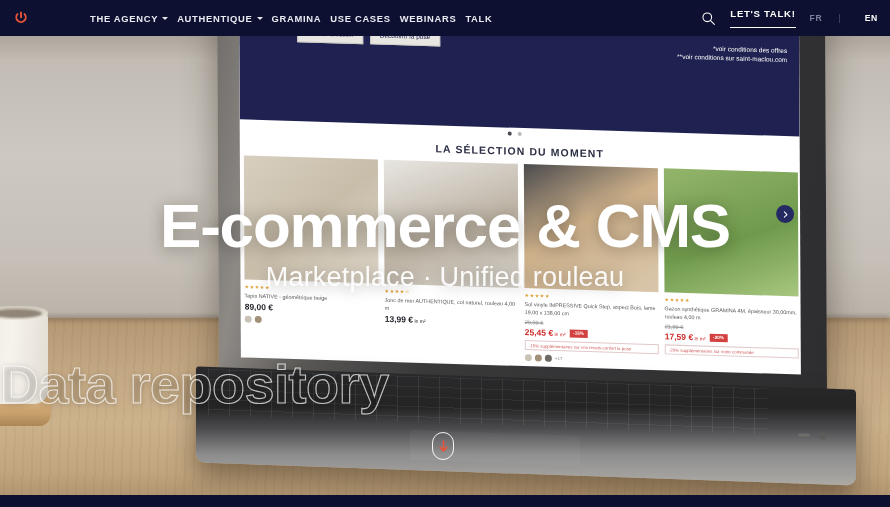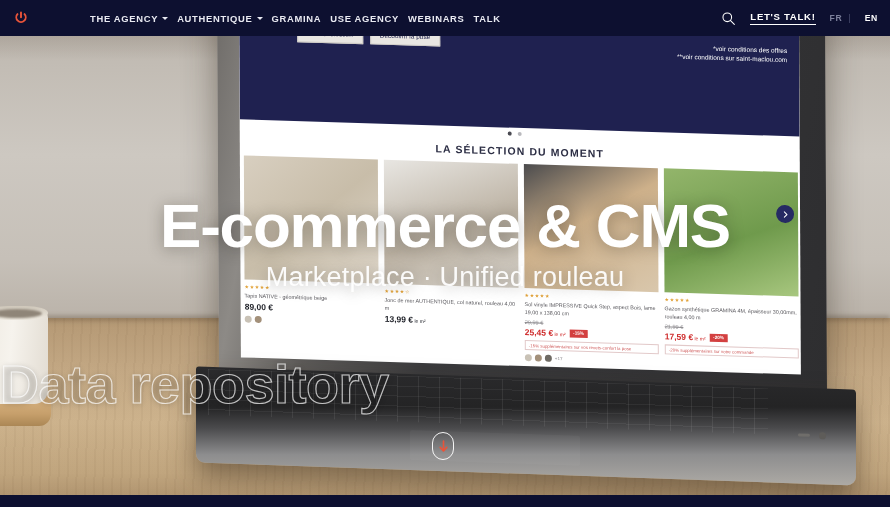--- a/index.html
+++ b/index.html
@@ -252,23 +252,23 @@
   }
   .nav-link {
     color:#e9eaf2; font-size:9.4px; font-weight:600; letter-spacing:.7px;
     display:flex; align-items:center; gap:4px; cursor:pointer; white-space:nowrap;
   }
   .caret { width:0;height:0;border-left:3.2px solid transparent;border-right:3.2px solid transparent;border-top:3.6px solid #e9eaf2; display:inline-block; }
   .nav-right { margin-left:auto; display:flex; align-items:center; gap:14px; }
   .search-icon { width:15px; height:15px; cursor:pointer; }
   .cta {
     color:#ffffff; font-size:9.6px; font-weight:700; letter-spacing:.7px;
-    border-bottom:1.4px solid #ffffff; padding-bottom:2px; cursor:pointer; white-space:nowrap;
-  }
-  .langs { display:flex; align-items:center; gap:6px; }
+    border-bottom:1.4px solid #ffffff; padding-bottom:8px; cursor:pointer; white-space:nowrap;
+  }
+  .langs { display:flex; align-items:center; gap:16px; }
   .lang { color:#7d819c; font-size:8.6px; font-weight:600; letter-spacing:.7px; cursor:pointer; }
   .lang.active { color:#ffffff;padding-left:8px; }
   .lang-sep { color:#4b4f70; font-size:8.6px; }
 
   
   .next-section {
     position:absolute; left:0; bottom:0; width:890px; height:12px;
     background:#0d1030; z-index:30;
   }
 </style>
@@ -408,21 +408,21 @@
         <span class="caret"></span>
       </div>
       <div class="nav-link">
         <span>AUTHENTIQUE</span>
         <span class="caret"></span>
       </div>
       <div class="nav-link">
         <span>GRAMINA</span>
       </div>
       <div class="nav-link">
-        <span>USE AGENCY</span>
+        <span>USE CASES</span>
       </div>
       <div class="nav-link">
         <span>WEBINARS</span>
       </div>
       <div class="nav-link">
         <span>TALK</span>
       </div>
     </div>
 
     <div class="nav-right">

